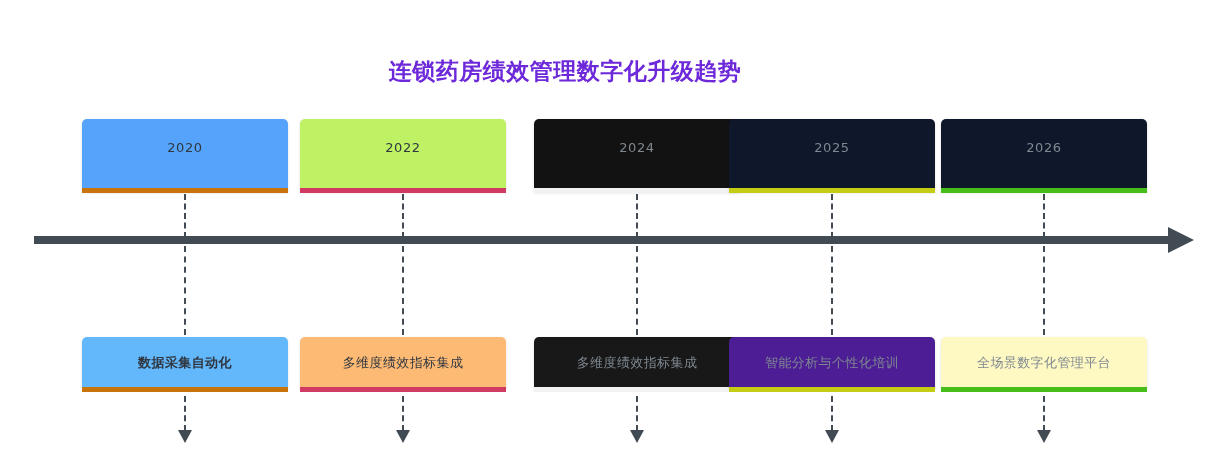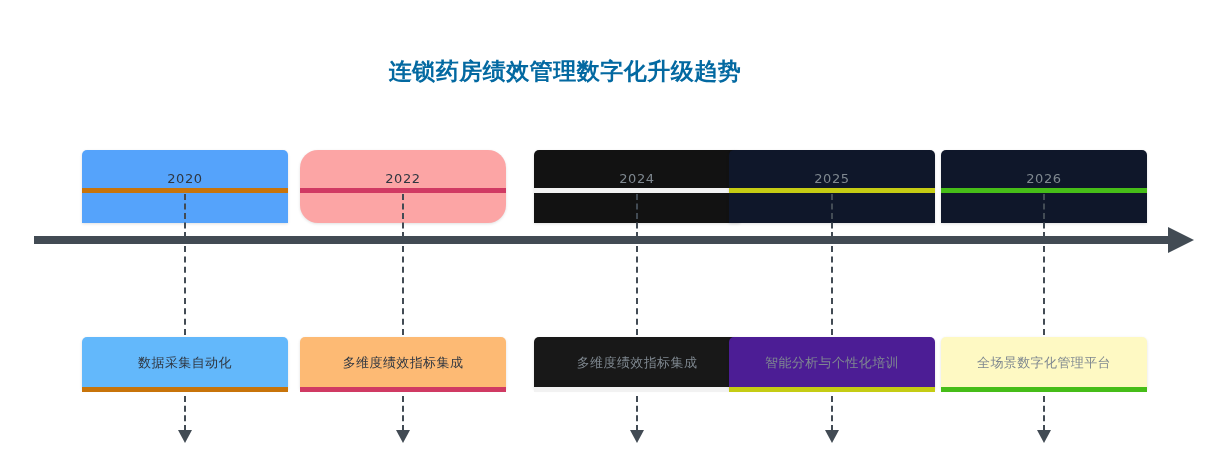--- a/index.html
+++ b/index.html
@@ -25,21 +25,21 @@
 
   
   .chart-title {
     position: absolute;
     left: 0;
     top: 56px;
     width: 1130px;
     text-align: center;
     font-size: 23px;
     font-weight: bold;
-    color: #0369a1;
+    color: #6d28d9;
     letter-spacing: 0.5px;
     white-space: nowrap;
   }
 
   
   .axis-line {
     position: absolute;
     left: 34px;
     top: 236px;
     width: 1146px;
@@ -71,21 +71,20 @@
     left: 0;
     top: 119px;
     width: 206px;
     height: 73px;
     border-radius: 5px 5px 0 0;
     box-sizing: border-box;
     display: flex;
     align-items: flex-start;
     justify-content: center;
     box-shadow: 0 1px 3px rgba(0,0,0,0.12);
-    margin-top: 31px;
   }
   .year-card .year-text {
     margin-top: 21px;
     font-size: 13px;
     color: #2f3640;
     letter-spacing: 0.6px;
   }
   .year-underline {
     position: absolute;
     left: 0;
@@ -158,29 +157,29 @@
   <div class="axis-arrow"></div>
 
   <div id="columns">
       <div class="col" style="left: 82px;">
         <div class="year-card" style="background: rgb(85, 163, 251);">
           <span class="year-text">2020</span>
         </div>
         <div class="year-underline" style="background: rgb(200, 116, 10);"></div>
         <div class="dash dash-top"></div>
         <div class="dash dash-mid"></div>
-        <div class="label-card" style="background: rgb(99, 184, 251);">
+        <div class="label-card" style="background: rgb(99, 184, 251); font-weight: bold;">
           <span class="label-text">数据采集自动化</span>
         </div>
         <div class="label-underline" style="background: rgb(200, 116, 10);"></div>
         <div class="dash dash-bottom"></div>
         <div class="down-arrow"></div>
       </div>
       <div class="col" style="left: 300px;">
-        <div class="year-card" style="background: #fca5a5; border-radius: 18px;">
+        <div class="year-card" style="background: #bef264;">
           <span class="year-text">2022</span>
         </div>
         <div class="year-underline" style="background: rgb(208, 58, 99);"></div>
         <div class="dash dash-top"></div>
         <div class="dash dash-mid"></div>
         <div class="label-card" style="background: #fdba74; justify-content: center;">
           <span class="label-text">多维度绩效指标集成</span>
         </div>
         <div class="label-underline" style="background: rgb(208, 58, 99);"></div>
         <div class="dash dash-bottom"></div>

